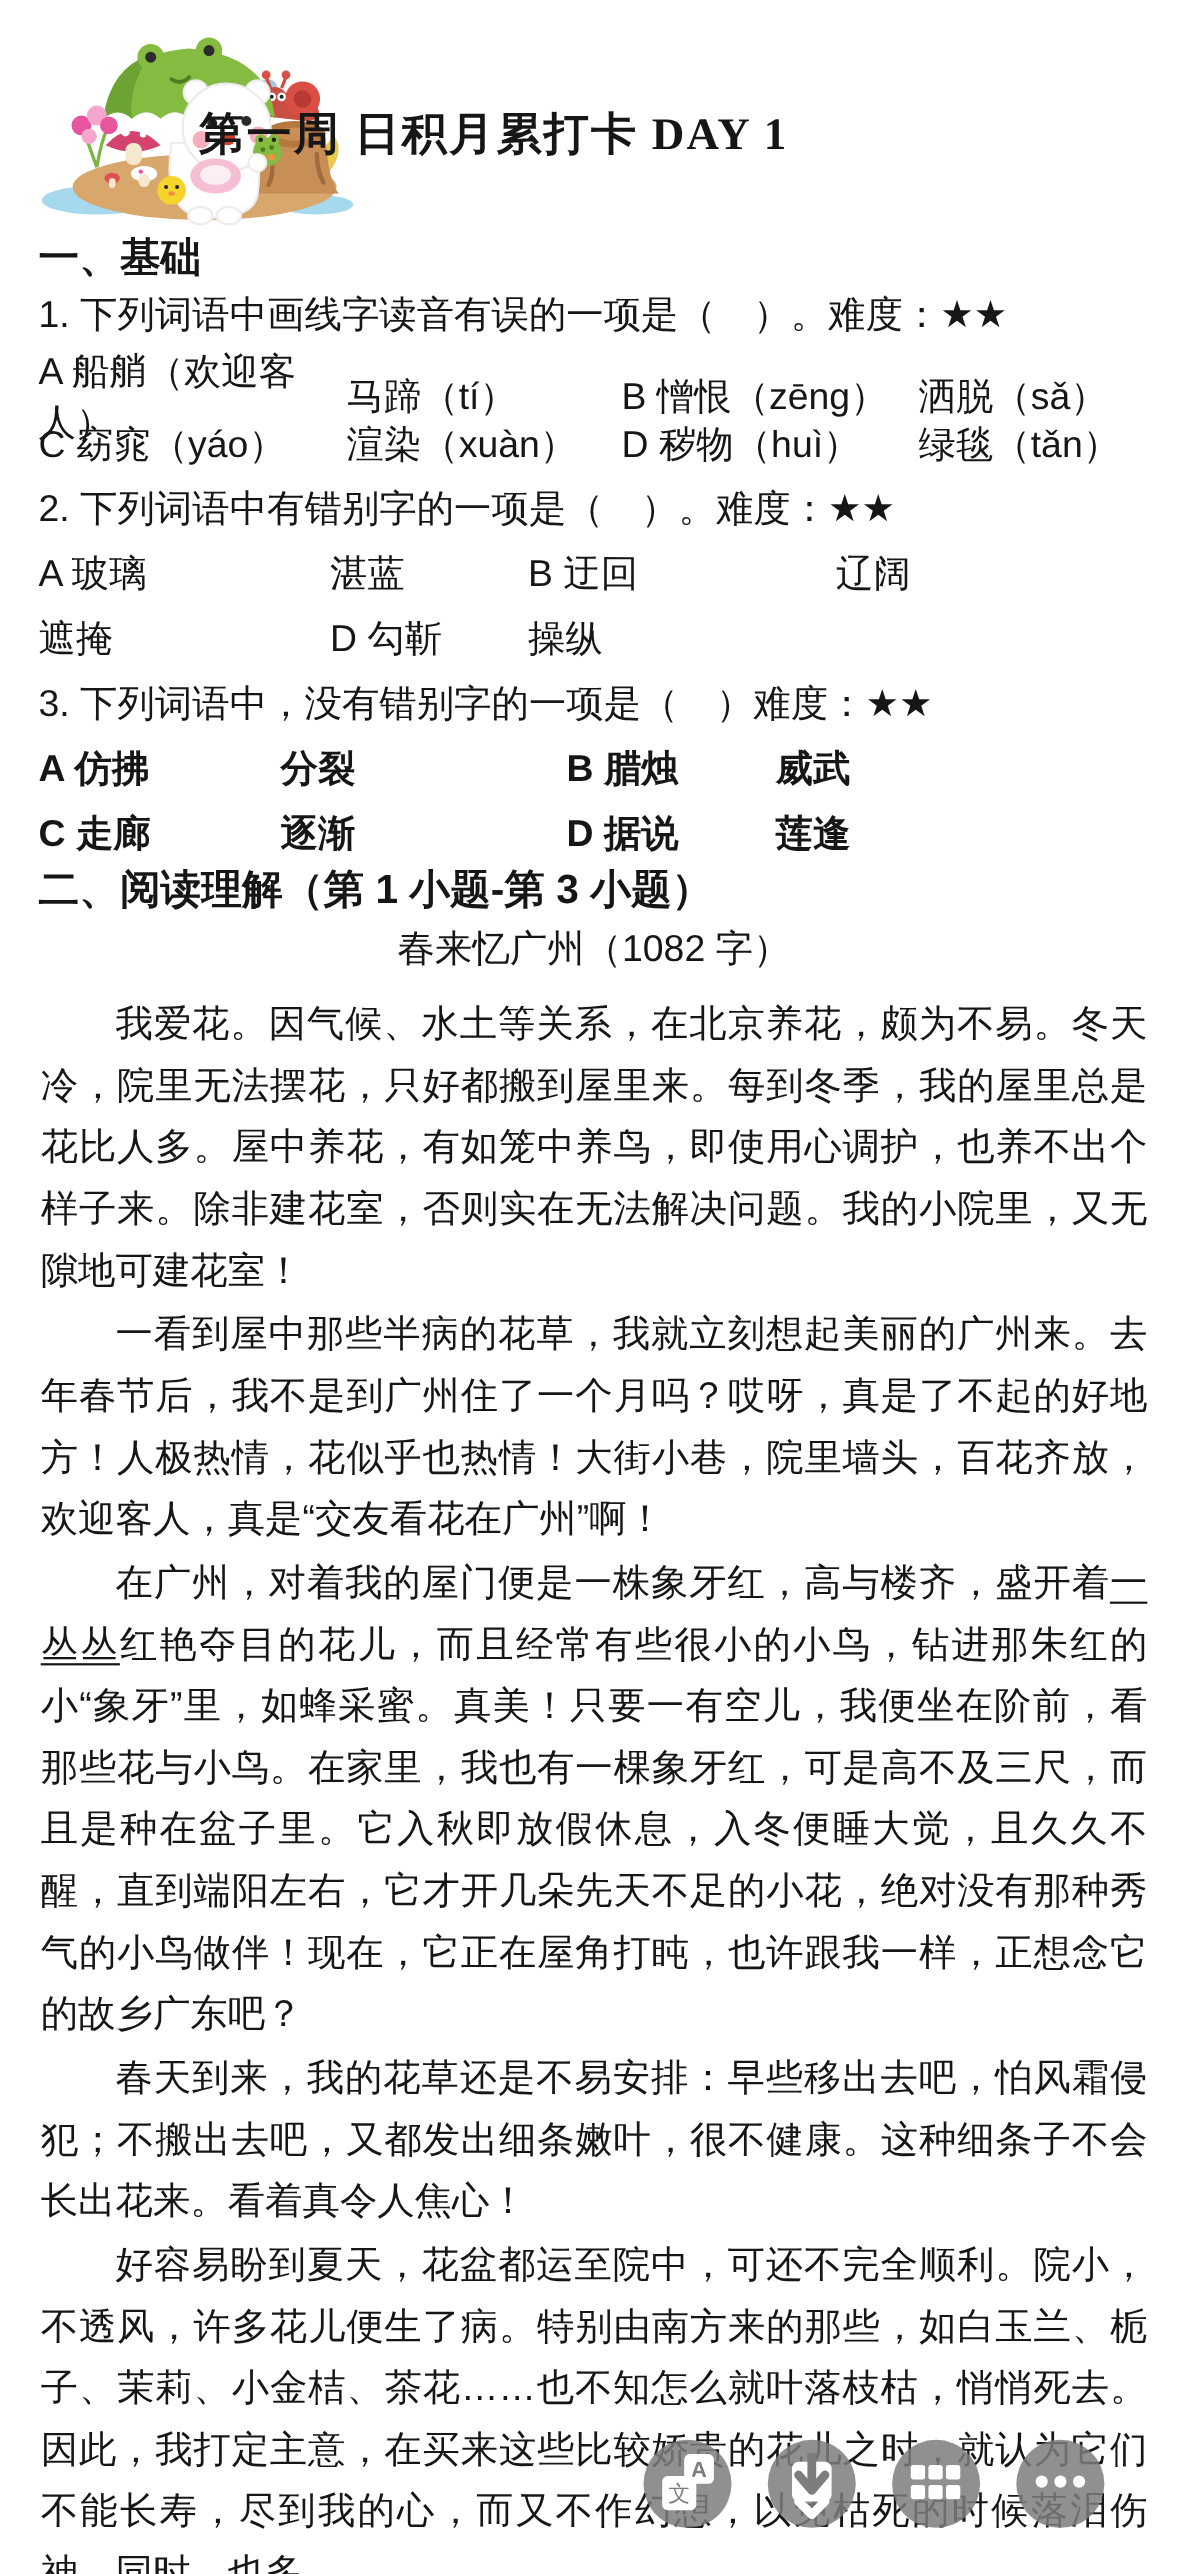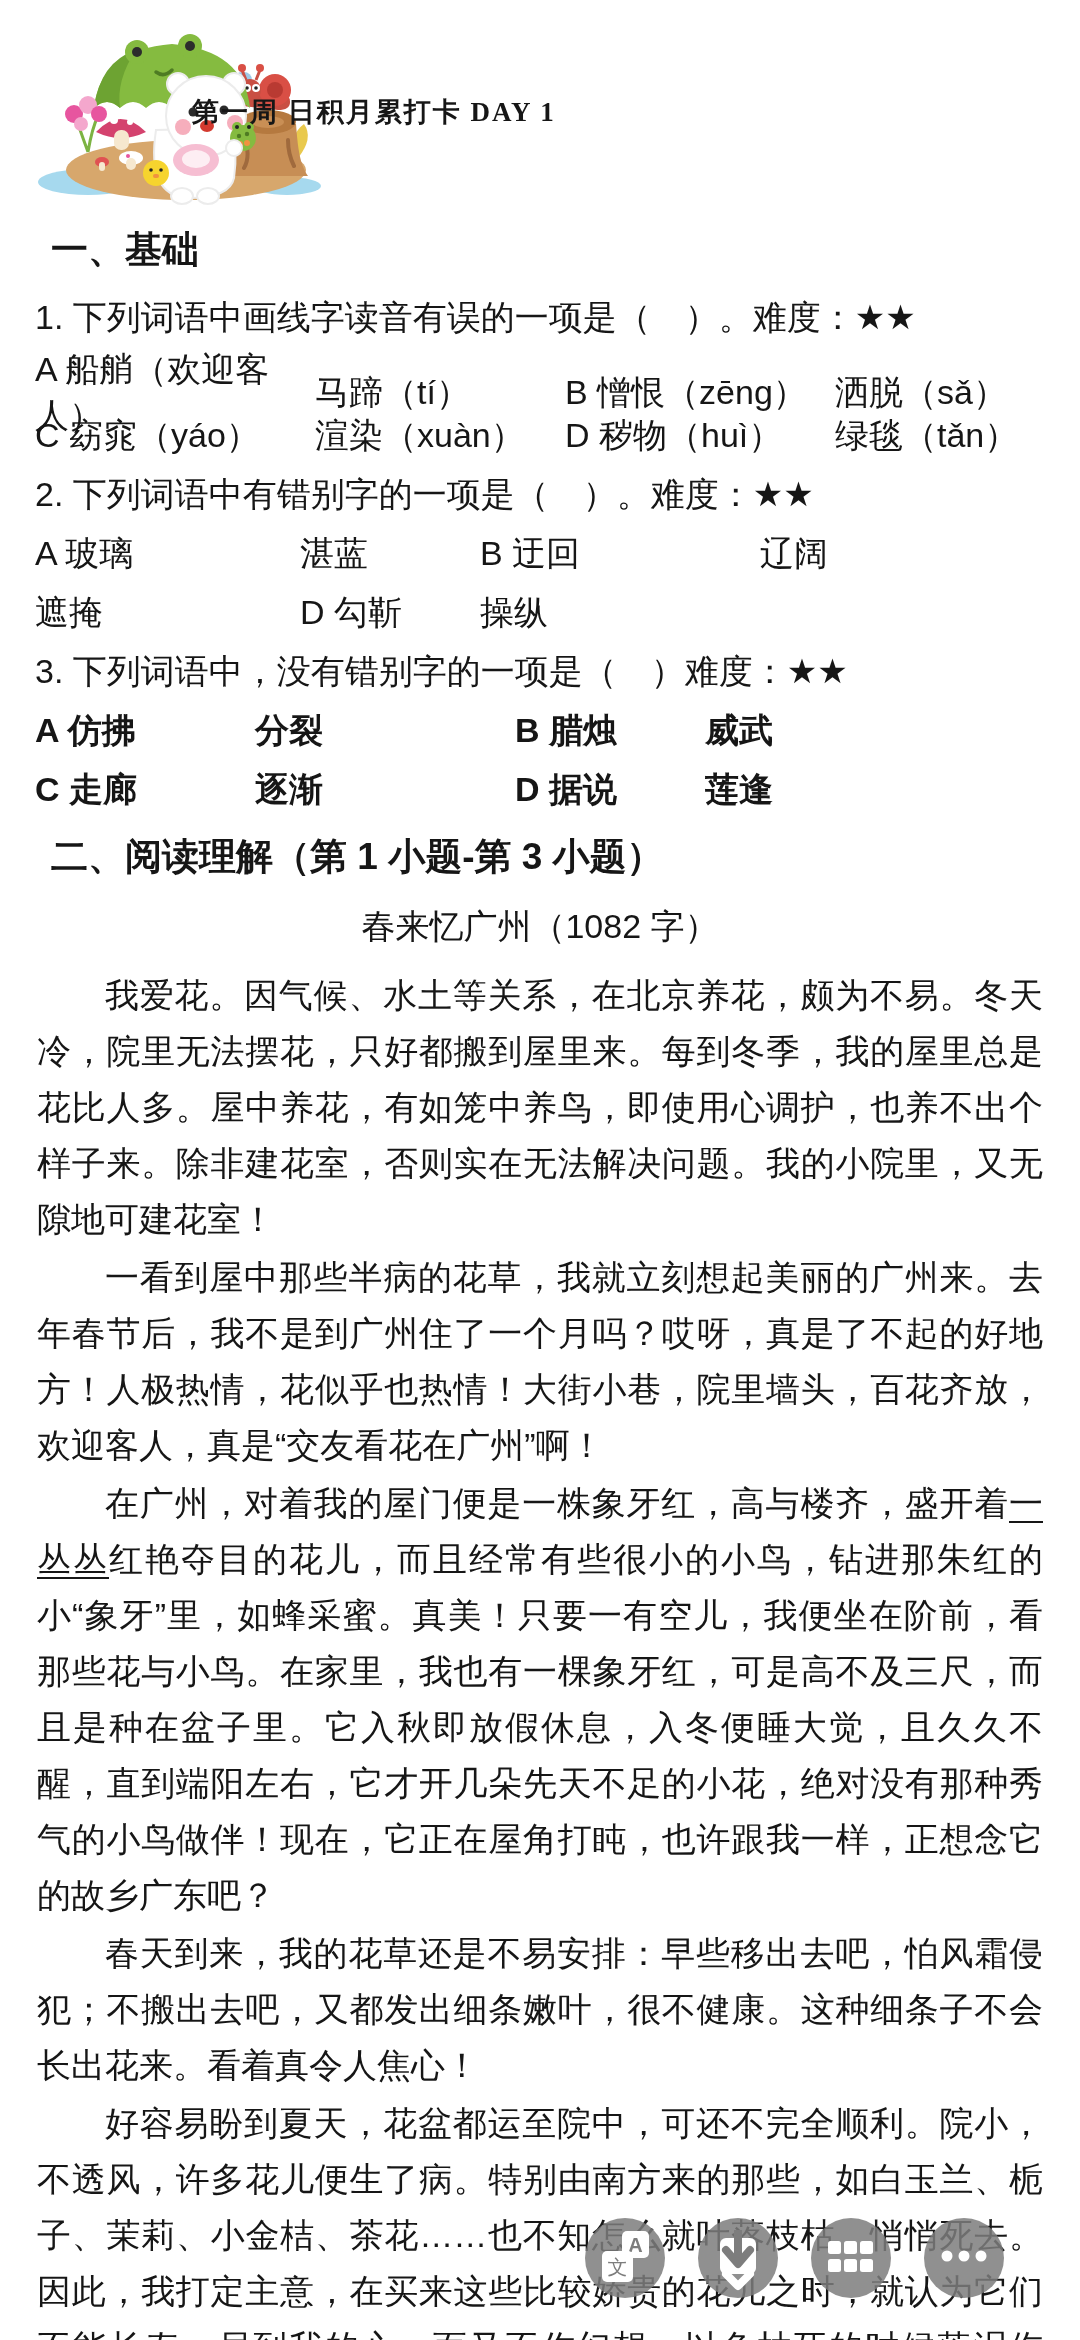--- a/index.html
+++ b/index.html
@@ -1,26 +1,26 @@
 <!DOCTYPE html>
 <html><head>
 <meta charset="utf-8">
 <style>
   html,body{margin:0;padding:0;background:#ffffff;}
   .page{position:relative;width:1080px;height:2340px;background:#ffffff;
         font-family:"Liberation Sans","DejaVu Sans",sans-serif;color:#161616;overflow:hidden;}
   
   .header{position:relative;height:212px;}
   .illustration{position:absolute;left:36px;top:10px;}
-  .doc-title{position:absolute;left:192px;top:94px;margin:0;
+  .doc-title{position:absolute;left:181px;top:94px;margin:0;
              font-family:"Liberation Serif","DejaVu Serif",serif;
-             font-size:27px;font-weight:700;letter-spacing:2px;white-space:nowrap;}
+             font-size:41px;font-weight:700;letter-spacing:2px;white-space:nowrap;}
   
   .content{padding:0 35px;}
-  h2.sec{font-size:37px;font-weight:700;margin:16px;line-height:44px;}
+  h2.sec{font-size:37px;font-weight:700;margin:0;line-height:44px;}
   .sec1{margin-top:70px;margin-bottom:12px;}
   .sec2{margin-top:28px;margin-bottom:0;}
   .line{height:59px;display:flex;align-items:center;font-size:34px;}
   .opt-row{display:grid;height:59px;align-items:center;font-size:34px;}
   .q1cols{grid-template-columns:280px 250px 270px 1fr;}
   .q2cols{grid-template-columns:265px 180px 280px 1fr;}
   .q3cols{grid-template-columns:220px 260px 190px 1fr;font-weight:bold;}
   .reading-title{height:64px;display:flex;align-items:center;justify-content:center;
                  font-size:34px;margin:0;}
   .paras{margin-top:8px;}

